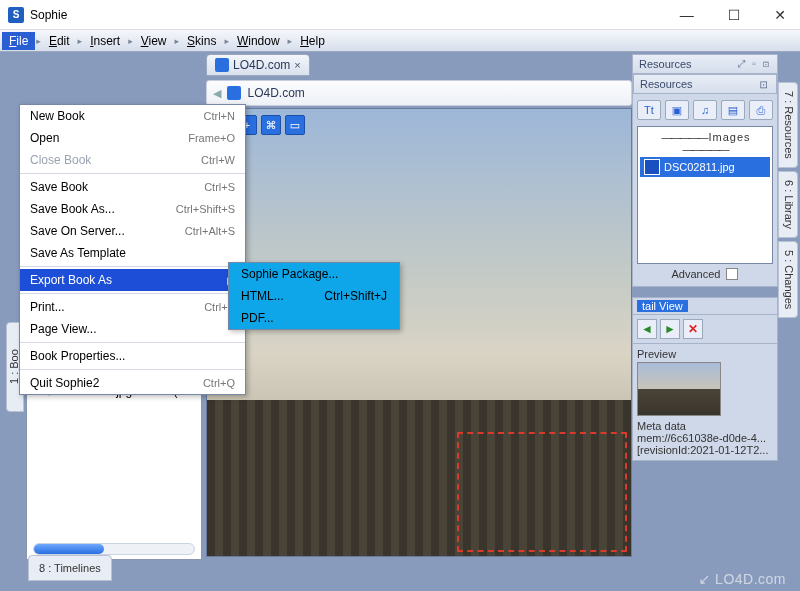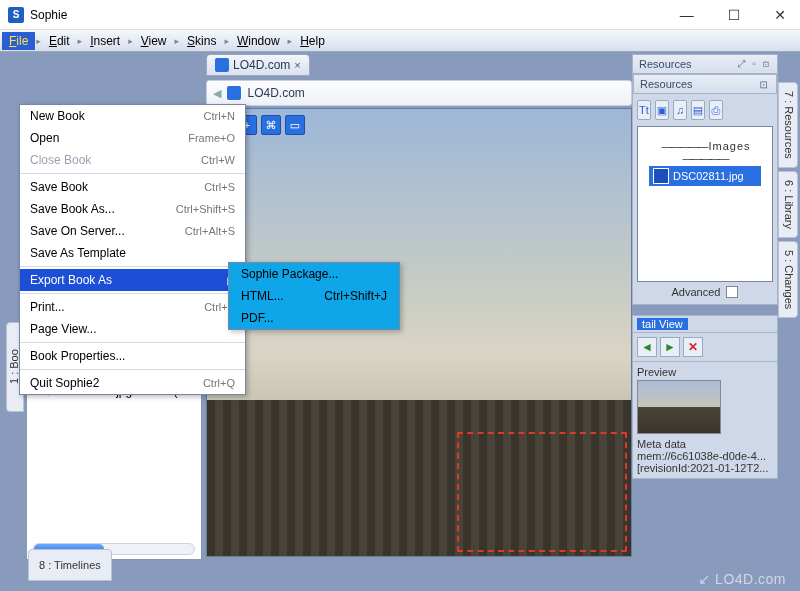--- a/index.html
+++ b/index.html
@@ -9,40 +9,40 @@
 .titlebar { height: 30px; background: #fff; display: flex; align-items: center; padding: 0 8px; border-bottom: 1px solid #ddd; }
 .titlebar .appicon { width: 16px; height: 16px; background: #1e5fbf; color: #fff; font-size: 10px; font-weight: bold; display: flex; align-items: center; justify-content: center; border-radius: 2px; margin-right: 6px; }
 .titlebar .title { font-size: 12px; color: #000; }
 .titlebar .wincontrols { margin-left: auto; display: flex; gap: 22px; font-size: 14px; color: #333; }
 .titlebar .wincontrols span { cursor: pointer; padding: 2px 6px; }
 
 
 .menubar { height: 22px; background: linear-gradient(#f5f7fb, #d7dfed); display: flex; align-items: center; padding: 0 2px; border-bottom: 1px solid #9aa7bd; font-size: 12px; }
 .menubar .menuitem { padding: 2px 7px; color: #000; cursor: pointer; position: relative; }
 .menubar .menuitem .ul { text-decoration: underline; }
-.menubar .menuitem.active { background: #2a5fd3; color: #fde047; }
+.menubar .menuitem.active { background: #2a5fd3; color: #ffffff; }
 .menubar .sep { color: #7a8599; font-size: 9px; margin: 0 1px; }
 
 
 .workspace { position: relative; height: 539px; background: #889bbd; }
 
 
 .lefttab { position: absolute; left: 6px; top: 270px; width: 18px; height: 90px; background: #e8ecf4; border: 1px solid #b8c2d4; writing-mode: vertical-rl; transform: rotate(180deg); font-size: 11px; text-align: center; padding: 4px 1px; color: #333; border-radius: 0 4px 4px 0; }
 
 
 .leftpanel { position: absolute; left: 26px; top: 310px; width: 176px; height: 198px; background: #fff; border: 1px solid #8896b0; }
 .tree { padding: 4px 6px; font-size: 12px; }
 .tree .node { padding: 1px 0; white-space: nowrap; overflow: hidden; }
 .tree .expander { display: inline-block; width: 10px; color: #5a77c7; font-size: 10px; }
 .tree .selected { background: #2a6fe0; color: #fff; display: inline-block; padding: 0 2px; }
 .leftpanel .hscroll { position: absolute; bottom: 4px; left: 6px; right: 6px; height: 12px; background: #eef1f6; border: 1px solid #ccd3e0; border-radius: 6px; }
 .leftpanel .hscroll .thumb { position: absolute; left: 0; top: 0; width: 70px; height: 100%; background: linear-gradient(#6ea8ff, #2a6fe0); border-radius: 6px; }
 
 
-.bottomtab { position: absolute; left: 28px; bottom: 10px; height: 32px; padding: 0 10px; background: #e8ecf4; border: 1px solid #b8c2d4; font-size: 11px; color: #333; display: flex; align-items: center; border-radius: 4px 4px 0 0; }
+.bottomtab { position: absolute; left: 28px; bottom: 10px; height: 26px; padding: 0 10px; background: #e8ecf4; border: 1px solid #b8c2d4; font-size: 11px; color: #333; display: flex; align-items: center; border-radius: 4px 4px 0 0; }
 
 
 .doctabs { position: absolute; left: 206px; top: 2px; display: flex; align-items: center; gap: 4px; }
 .doctab { background: linear-gradient(#f3f6fb, #d9e1ee); border: 1px solid #9aa7bd; border-radius: 4px 4px 0 0; padding: 3px 8px; font-size: 12px; color: #2b3a5a; display: flex; align-items: center; gap: 4px; }
 .doctab .docicon { width: 14px; height: 14px; background: #2a6fe0; display: inline-block; border-radius: 2px; }
 .doctab .close { font-size: 11px; color: #556; }
 
 
 .pathrow { position: absolute; left: 206px; top: 28px; right: 168px; height: 26px; background: linear-gradient(#fcfcfe, #eef1f6); border: 1px solid #c7cede; display: flex; align-items: center; padding: 0 6px; font-size: 12px; color: #2b3a5a; gap: 6px; border-radius: 3px; }
 .pathrow .chev { color: #8aa; font-size: 11px; }
@@ -70,22 +70,22 @@
 
 .submenu { position: absolute; left: 228px; top: 210px; width: 172px; background: #0ea5e9; border: 1px solid #7787a5; box-shadow: 2px 2px 5px rgba(0,0,0,0.25); z-index: 51; font-size: 12px; }
 .submenu .ditem { display: flex; justify-content: space-between; padding: 4px 12px; }
 
 
 .rightside { position: absolute; right: 22px; top: 2px; width: 146px; bottom: 12px; background: transparent; }
 .panelhdr { background: linear-gradient(#e8edf6, #d6deec); border: 1px solid #a7b3c9; font-size: 11px; color: #3a4a6a; padding: 3px 6px; display: flex; align-items: center; justify-content: space-between; }
 .panelhdr .hdricons { font-size: 10px; color: #5a6a8a; letter-spacing: 2px; }
 .resourcesbox { background: #cfd8e8; border: 1px solid #a7b3c9; border-top: none; padding: 4px; }
 .iconrow { display: flex; gap: 4px; padding: 2px 0 6px 0; }
-.iconrow .ib { width: 14px; height: 20px; background: #e9eef8; border: 1px solid #9ab; display: flex; align-items: center; justify-content: center; font-size: 11px; color: #2a5fd3; border-radius: 2px; }
-.imglistwrap { background: #fff; border: 1px solid #7787a5; padding: 11px; }
+.iconrow .ib { width: 24px; height: 20px; background: #e9eef8; border: 1px solid #9ab; display: flex; align-items: center; justify-content: center; font-size: 11px; color: #2a5fd3; border-radius: 2px; }
+.imglistwrap { background: #fff; border: 1px solid #7787a5; padding: 2px; }
 .imglistwrap .grouptitle { text-align: center; font-size: 11px; color: #333; padding: 2px 0; letter-spacing: 1px; }
 .imglistwrap .grouptitle::before, .imglistwrap .grouptitle::after { content: "—————"; color: #333; letter-spacing: -2px; margin: 0 2px; }
 .imgrow { display: flex; align-items: center; gap: 4px; background: #2a6fe0; color: #fff; padding: 2px 4px; font-size: 11px; }
 .imgrow .thumbicon { width: 16px; height: 16px; background: #1a4fc0; border: 1px solid #fff; }
 .imglistwrap .spacer { height: 84px; background: #fff; }
 .advrow { display: flex; align-items: center; justify-content: center; gap: 6px; font-size: 11px; color: #333; padding: 4px 0 2px 0; }
 .advrow .chk { width: 12px; height: 12px; border: 1px solid #888; background: #fff; }
 
 .detailbox { margin-top: 10px; }
 .detailhdr { background: #cfd8e8; border: 1px solid #a7b3c9; padding: 2px 4px; font-size: 11px; color: #2a5fd3; }

